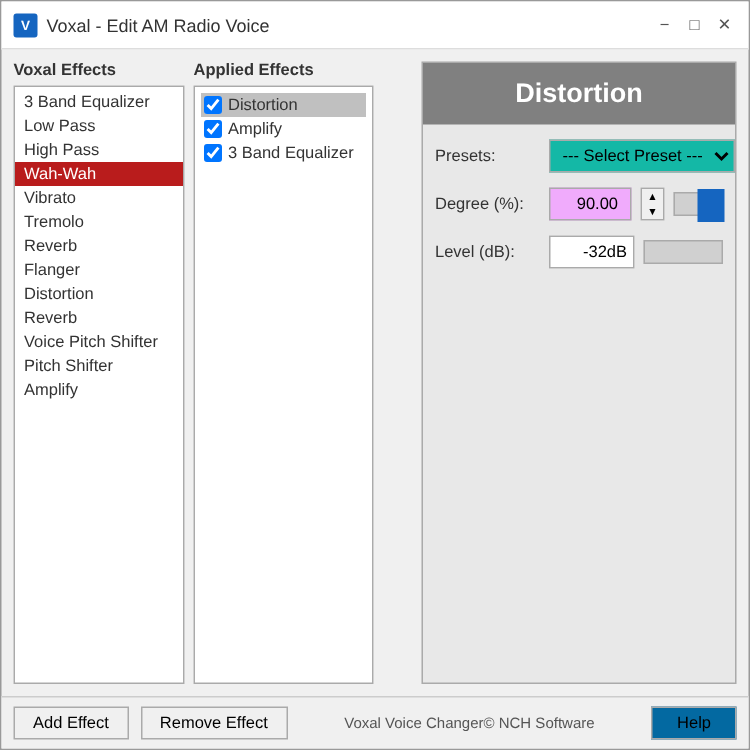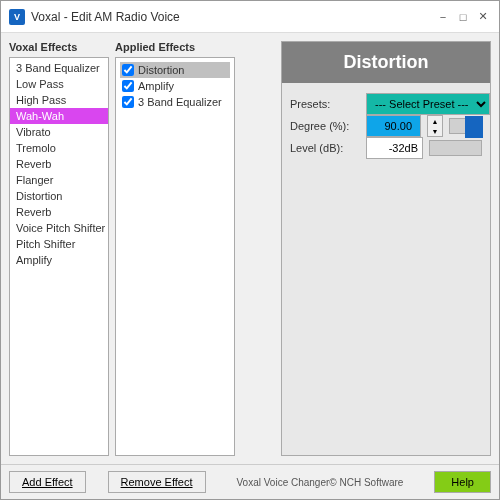--- a/index.html
+++ b/index.html
@@ -73,21 +73,21 @@
       gap: 6px;
     }
 
     .left-panel {
       display: flex;
       gap: 6px;
       flex: 1;
     }
 
     .voxal-effects-panel {
-      width: 100px;
+      width: 114px;
       display: flex;
       flex-direction: column;
     }
     .panel-header {
       font-size: 11px;
       font-weight: 600;
       color: #333;
       margin-bottom: 4px;
     }
     .effects-list {
@@ -97,21 +97,21 @@
       overflow-y: auto;
       padding: 2px 0;
     }
     .effect-item {
       padding: 2px 6px;
       cursor: pointer;
       font-size: 11px;
       color: #333;
       white-space: nowrap;
     }
-    .effect-item.selected { background: #d946ef; color: white; }
+    .effect-item.selected { background: #b91c1c; color: white; }
 
     .applied-effects-panel {
       width: 120px;
       display: flex;
       flex-direction: column;
     }
     .applied-list {
       border: 1px solid #aaa;
       background: white;
       flex: 1;
@@ -148,20 +148,21 @@
       color: white;
       font-size: 18px;
       font-weight: bold;
       text-align: center;
       padding: 10px;
     }
     .right-panel-body {
       padding: 10px 8px;
       display: flex;
       flex-direction: column;
+      gap: 10px;
     }
     .control-row {
       display: flex;
       align-items: center;
       gap: 6px;
     }
     .control-label {
       font-size: 11px;
       color: #333;
       width: 70px;
@@ -173,21 +174,21 @@
       padding: 2px 4px;
       border: 1px solid #aaa;
       background: #14b8a6;
       height: 22px;
     }
     .degree-input {
       width: 55px;
       font-size: 11px;
       padding: 2px 8px;
       border: 1px solid #aaa;
-      background: #0ea5e9;
+      background: #f0abfc;
       height: 22px;
       text-align: right;
     }
     .spinner-btns {
       display: flex;
       flex-direction: column;
       border: 1px solid #aaa;
       background: white;
     }
     .spin-btn {
@@ -246,40 +247,39 @@
     .bottom-bar {
       padding: 6px 8px;
       display: flex;
       justify-content: space-between;
       align-items: center;
       border-top: 1px solid #ccc;
       background: #f0f0f0;
     }
     .bottom-buttons {
       display: flex;
-      gap: 22px;
-      text-decoration: underline;
+      gap: 8px;
     }
     .bottom-btn {
       padding: 4px 12px;
       font-size: 11px;
       background: #f0f0f0;
       border: 1px solid #aaa;
       cursor: pointer;
       min-width: 70px;
       text-align: center;
     }
     .footer-text {
       font-size: 10px;
       color: #555;
     }
     .help-btn {
       padding: 4px 16px;
       font-size: 11px;
-      background: #84cc16;
+      background: #0369a1;
       border: 1px solid #aaa;
       cursor: pointer;
     }
   </style>
 </head>
 <body>
 
 <div class="window">
 
   <div class="title-bar">

